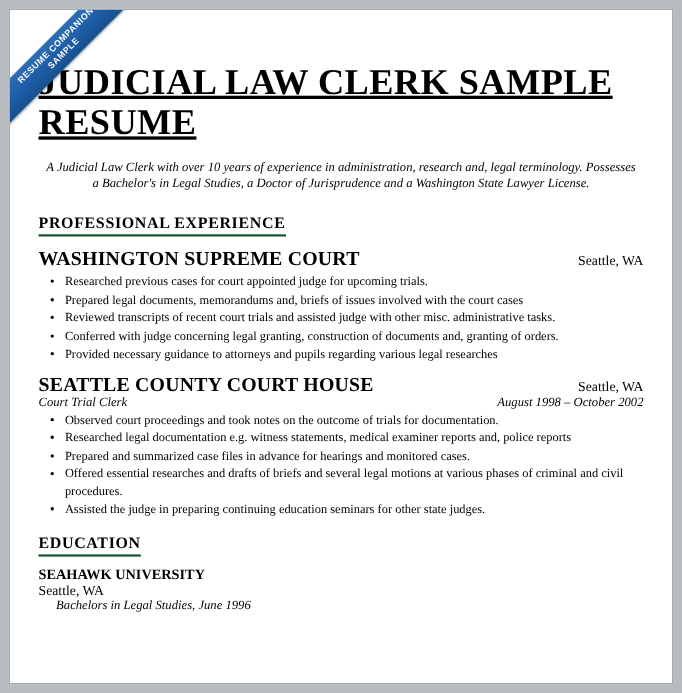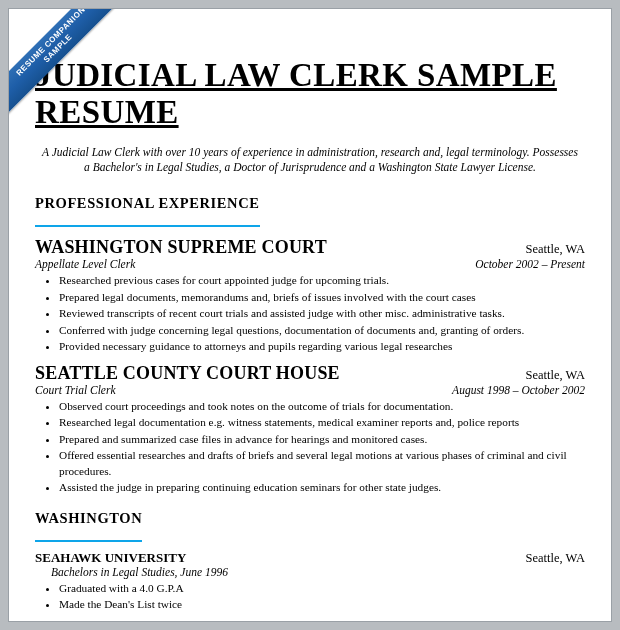--- a/index.html
+++ b/index.html
@@ -78,22 +78,22 @@
     font-size: 11.5px;
     line-height: 15px;
     margin: 14px 6px 12px 6px;
   }
   .section-head {
     font-size: 14.5px;
     font-weight: bold;
     letter-spacing: 0.6px;
     margin: 8px 0 2px 0;
     display: inline-block;
-    border-bottom: 2px solid #0ea5e9;
-    padding-bottom: 13px;
+    border-bottom: 2px solid #14532d;
+    padding-bottom: 1px;
   }
   .section-head-wrap { margin-top: 6px; }
   .job {
     margin-top: 8px;
   }
   .job-row {
     display: flex;
     justify-content: space-between;
     align-items: baseline;
   }
@@ -127,20 +127,21 @@
   ul.bullets li {
     font-size: 11.3px;
     line-height: 15.5px;
     margin-bottom: 1px;
   }
   .school-row {
     display: flex;
     justify-content: space-between;
     align-items: baseline;
     margin-top: 6px;
+    flex-direction: column;
   }
   .school {
     font-size: 13px;
     font-weight: bold;
   }
   .degree {
     font-size: 11.5px;
     font-style: italic;
     margin-top: 0;
     margin-left: 16px;
@@ -167,29 +168,25 @@
 
     <div class="section-head-wrap">
       <div class="section-head">PROFESSIONAL EXPERIENCE</div>
     </div>
 
     <div class="job">
       <div class="job-row">
         <div class="employer">WASHINGTON SUPREME COURT</div>
         <div class="location">Seattle, WA</div>
       </div>
-      <div class="role-row">
-        <div class="role">Appellate Level Clerk</div>
-        <div class="dates">October 2002 – Present</div>
-      </div>
       <ul class="bullets">
         <li>Researched previous cases for court appointed judge for upcoming trials.</li>
         <li>Prepared legal documents, memorandums and, briefs of issues involved with the court cases</li>
         <li>Reviewed transcripts of recent court trials and assisted judge with other misc. administrative tasks.</li>
-        <li>Conferred with judge concerning legal questions, documentation of documents and, granting of orders.</li>
+        <li>Conferred with judge concerning legal granting, construction of documents and, granting of orders.</li>
         <li>Provided necessary guidance to attorneys and pupils regarding various legal researches</li>
       </ul>
     </div>
 
     <div class="job">
       <div class="job-row">
         <div class="employer">SEATTLE COUNTY COURT HOUSE</div>
         <div class="location">Seattle, WA</div>
       </div>
       <div class="role-row">
@@ -199,27 +196,23 @@
       <ul class="bullets">
         <li>Observed court proceedings and took notes on the outcome of trials for documentation.</li>
         <li>Researched legal documentation e.g. witness statements, medical examiner reports and, police reports</li>
         <li>Prepared and summarized case files in advance for hearings and monitored cases.</li>
         <li>Offered essential researches and drafts of briefs and several legal motions at various phases of criminal and civil procedures.</li>
         <li>Assisted the judge in preparing continuing education seminars for other state judges.</li>
       </ul>
     </div>
 
     <div class="section-head-wrap">
-      <div class="section-head">WASHINGTON</div>
+      <div class="section-head">EDUCATION</div>
     </div>
 
     <div class="school-row">
       <div class="school">SEAHAWK UNIVERSITY</div>
       <div class="location">Seattle, WA</div>
     </div>
     <div class="degree">Bachelors in Legal Studies, June 1996</div>
-    <ul class="bullets">
-      <li>Graduated with a 4.0 G.P.A</li>
-      <li>Made the Dean's List twice</li>
-    </ul>
 
   </div>
 </div>
 
 </body></html>

